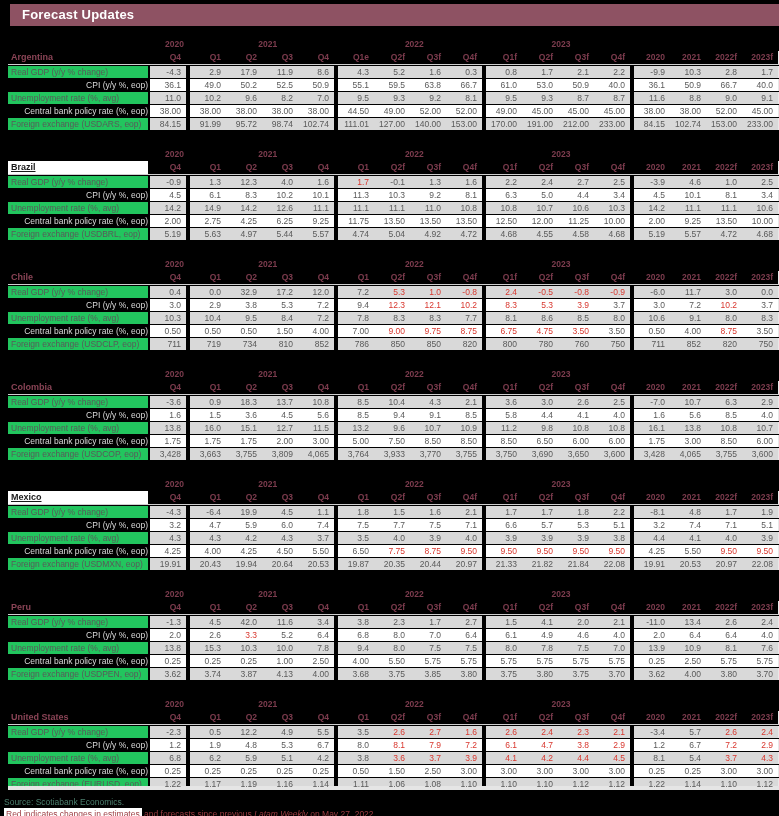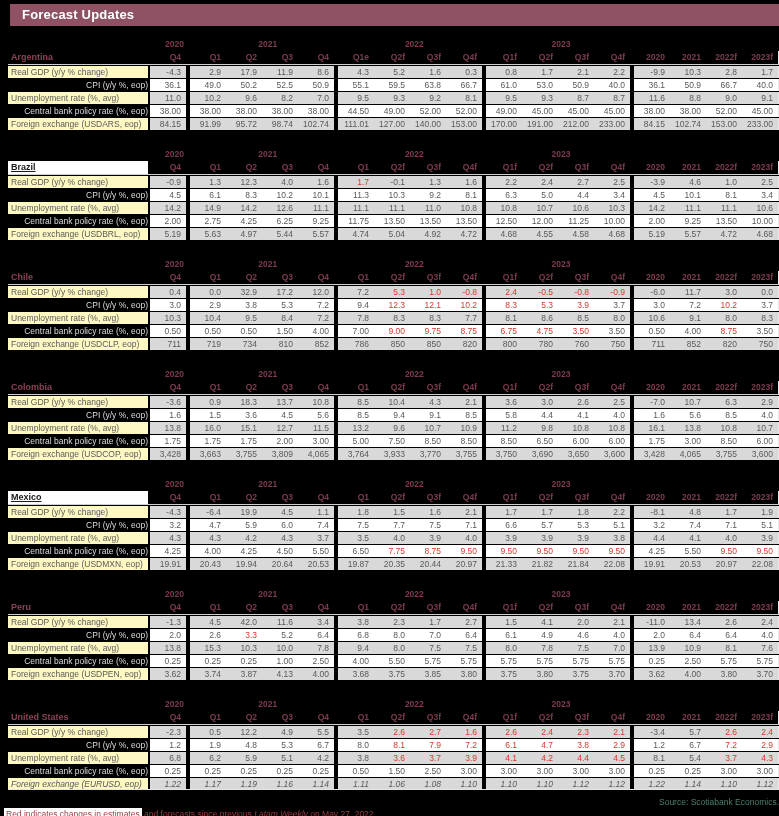--- a/index.html
+++ b/index.html
@@ -22,28 +22,28 @@
   .ycell { width:100%; text-align:center; color:#7D3C4E; font-weight:bold; font-size:8.5px; line-height:12px; }
   
   .headrow { height:14px; border-bottom:1px solid #cfcfcf; margin-bottom:1px; }
   .headrow .cell, .headrow .label { line-height:13px; }
   .country { color:#8A4456; font-weight:bold; font-size:9px; }
   .country.boxed { background:#fff; color:#1a1a1a;text-decoration:underline; }
   .qh { color:#7D3C4E; font-weight:bold; }
   .headrow .group:last-child, .datarow .group:last-child { border-right:1px solid #e8e8e8; }
   
   .val { color:#595959; }
-  .datarow.gray .label { background:#fef9c3; color:#595959; }
+  .datarow.gray .label { background:#22c55e; color:#595959; }
   .datarow.gray .val { background:#D9D9D9; }
   .datarow.dark .label { background:#000; color:#DCDCDC;text-align:right; }
   .datarow.dark .val { background:#fff; }
   .val.red { color:#D8372E; }
-  .section:last-child .datarow:last-child { border-bottom:1px solid #e5e5e5;font-style:italic; }
+  .section:last-child .datarow:last-child { border-bottom:4px solid #e5e5e5; }
   
-  .source { margin:7px 0 2px 4px; color:#4C7F6E; font-size:8.5px;text-align:right; }
+  .source { margin:7px 0 2px 4px; color:#4C7F6E; font-size:8.5px; }
   .note { margin-left:4px; color:#9D3C42; font-size:8.5px; }
   .note-box { background:#fff; padding:1px 2px; }
   .it { font-style:italic; }
 </style>
 </head>
 <body>
 
 <div class="titlebar">Forecast Updates</div>
 
 <div class="tables">

